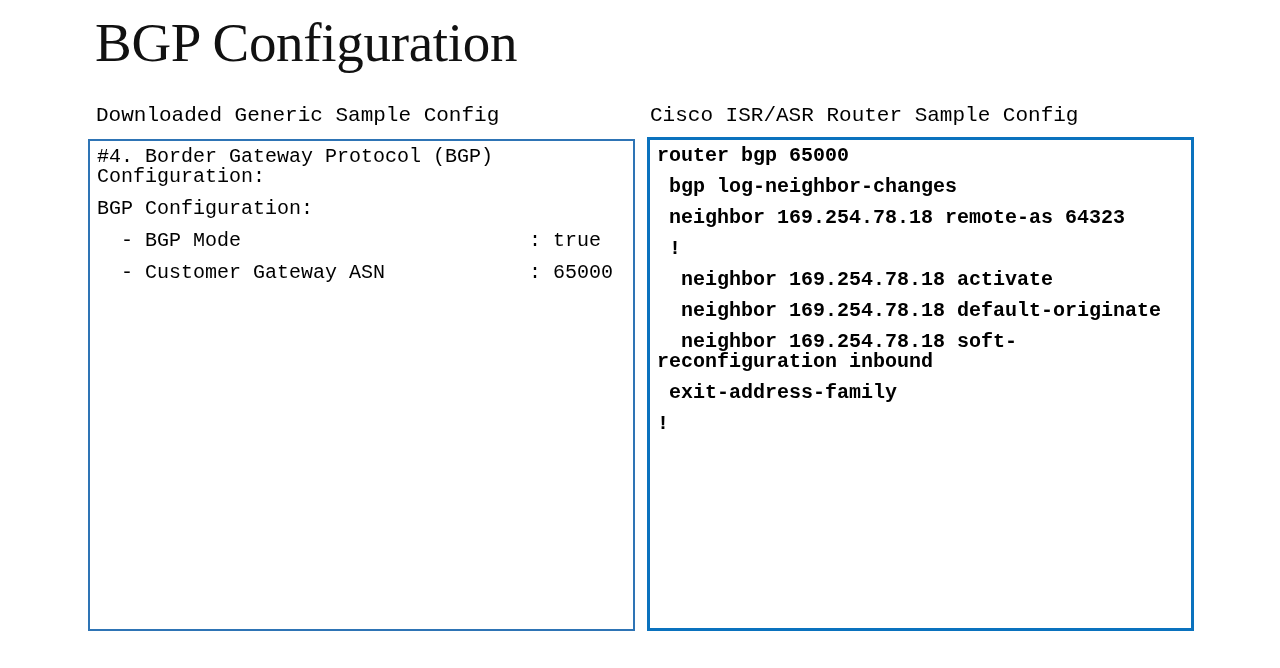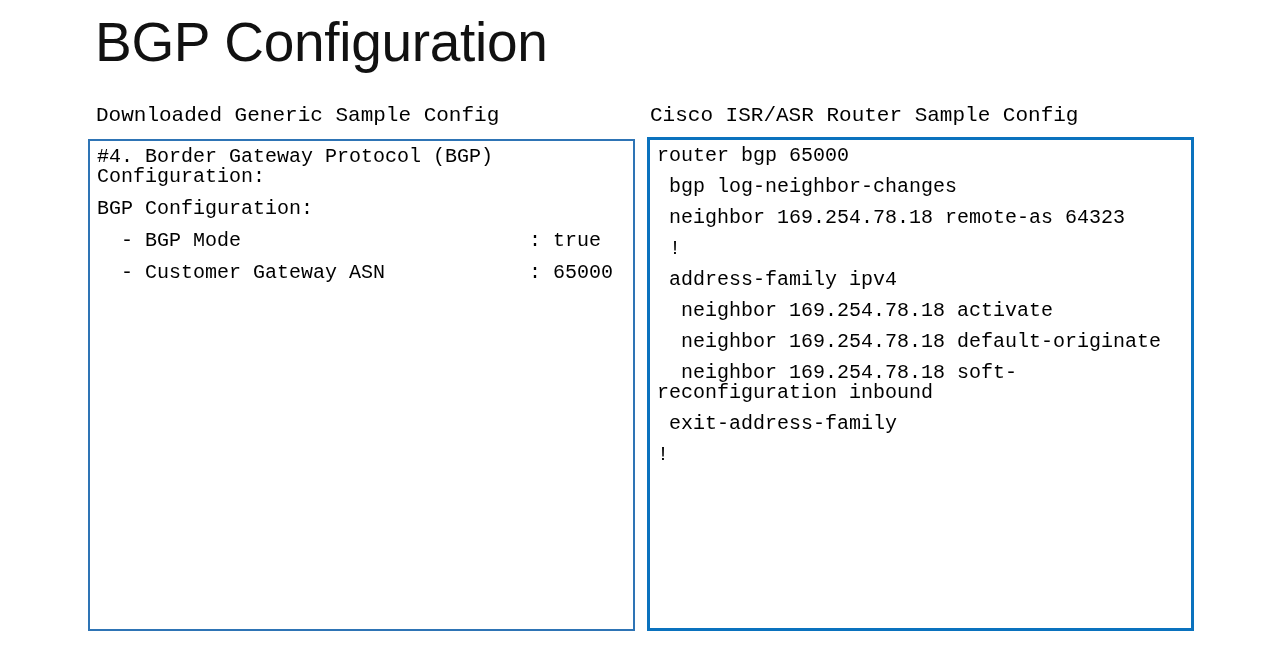--- a/index.html
+++ b/index.html
@@ -21,21 +21,21 @@
     position: absolute;
     inset: 0;
     background: #ffffff;
   }
 
   
   .slide-title {
     position: absolute;
     left: 95px;
     top: 12px;
-    font-family: Liberation Sans, sans-serif;
+    font-family: Liberation Serif, serif;
     font-size: 55px;
     font-weight: 300;
     line-height: 1.12;
     letter-spacing: -0.3px;
     color: #111111;
     white-space: nowrap;
   }
 
   
   .col-header {
@@ -107,27 +107,26 @@
 
   <div class="code-box left" style="border-color: rgb(46, 116, 181);">
     <div class="code-inner">
         <div class="code-line">#4. Border Gateway Protocol (BGP) Configuration:</div>
         <div class="code-line">BGP Configuration:</div>
         <div class="code-line">  - BGP Mode                        : true</div>
         <div class="code-line">  - Customer Gateway ASN            : 65000</div>
       </div>
   </div>
 
-  <div class="code-box right" style="border-color: rgb(10, 114, 190);">
+  <div class="code-box right" style="border-color: rgb(10, 114, 190); font-weight: bold;">
     <div class="code-inner">
         <div class="code-line">router bgp 65000</div>
         <div class="code-line"> bgp log-neighbor-changes</div>
         <div class="code-line"> neighbor 169.254.78.18 remote-as 64323</div>
         <div class="code-line"> !</div>
-        <div class="code-line"> address-family ipv4</div>
         <div class="code-line">  neighbor 169.254.78.18 activate</div>
         <div class="code-line">  neighbor 169.254.78.18 default-originate</div>
         <div class="code-line">  neighbor 169.254.78.18 soft-reconfiguration inbound</div>
         <div class="code-line"> exit-address-family</div>
         <div class="code-line">!</div>
       </div>
   </div>
 
 </div>
 

